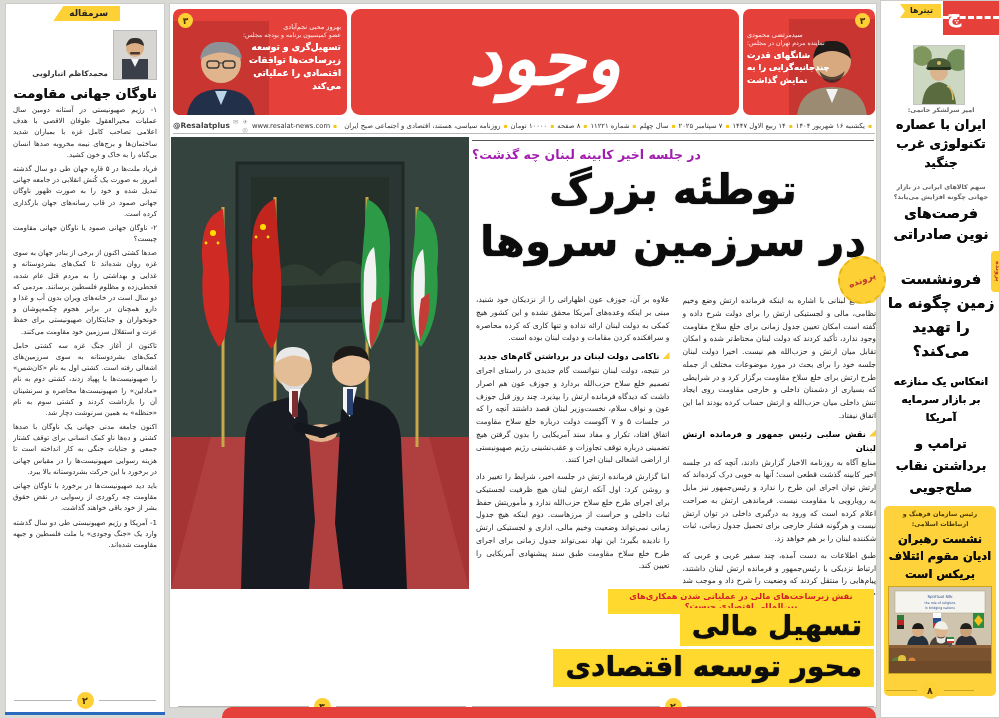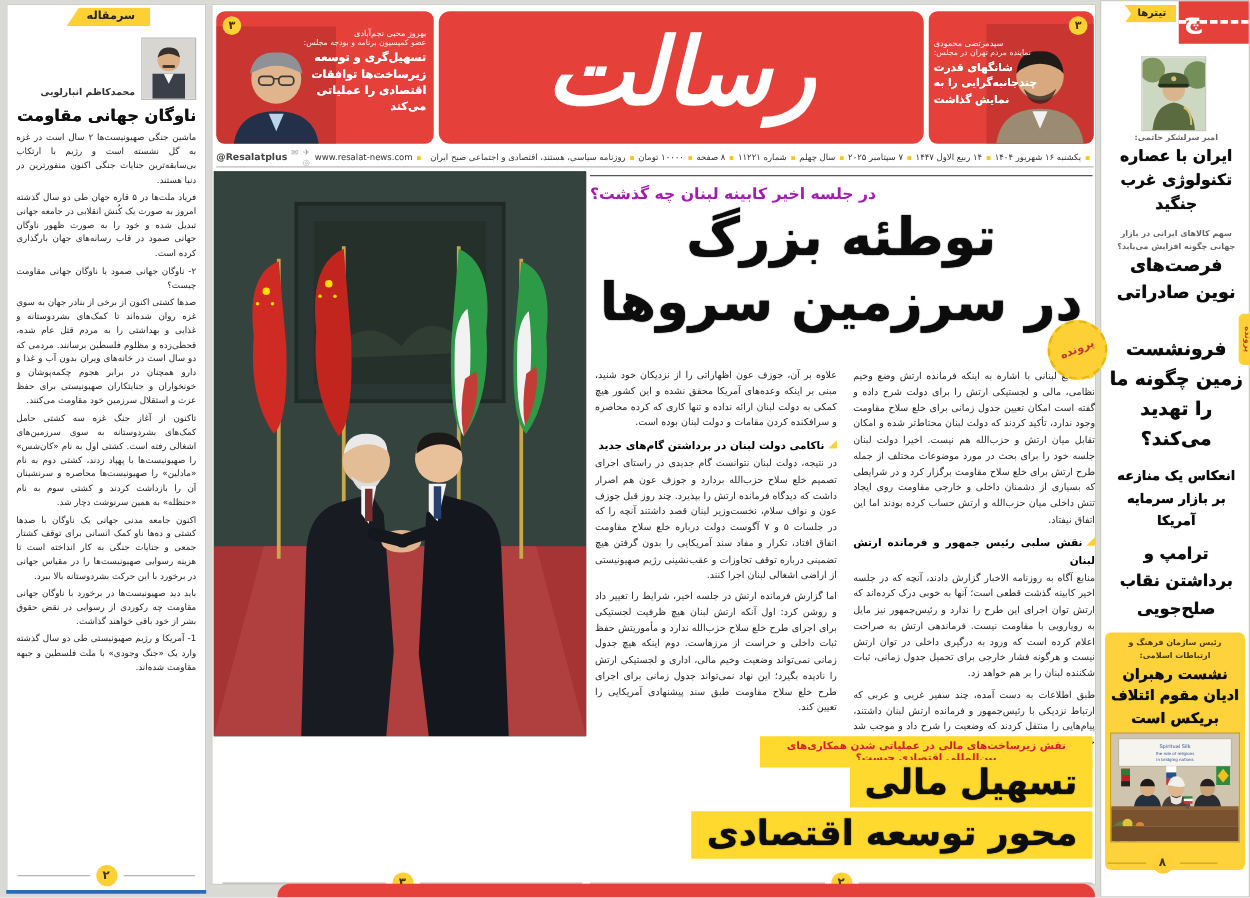--- a/index.html
+++ b/index.html
@@ -115,21 +115,21 @@
         <rect x="8" y="28" width="26" height="20" fill="#3a3f4a"></rect>
         <polygon points="17,28 25,28 21,36" fill="#f4f4f4"></polygon>
         <circle cx="21" cy="17" r="9" fill="#dcae84"></circle>
         <path d="M12 15 q2 -9 9 -8 q8 -1 9 8 l-2 -1 q-7 -4 -14 0 z" fill="#35302c"></path>
         <rect x="16" y="21" width="10" height="2.4" rx="1" fill="#46392f"></rect>
       </svg>
       <div class="ed-author">محمدکاظم انبارلویی</div>
     </div>
     <div class="ed-title">ناوگان جهانی مقاومت</div>
     <div class="ed-body">
-      <p>ماشین جنگی صهیونیست‌ها ۲ سال است در غزه به گل نشسته است و رژیم با ارتکاب بی‌سابقه‌ترین جنایات جنگی اکنون منفورترین در دنیا هستند.</p>
+      <p>۱- رژیم صهیونیستی در آستانه دومین سال عملیات محیرالعقول طوفان الاقصی با هدف اعلامی تصاحب کامل غزه با بمباران شدید ساختمان‌ها و برج‌های نیمه مخروبه صدها انسان بی‌گناه را به خاک و خون کشید.</p>
       <p>فریاد ملت‌ها در ۵ قاره جهان طی دو سال گذشته امروز به صورت یک کُنش انقلابی در جامعه جهانی تبدیل شده و خود را به صورت ظهور ناوگان جهانی صمود در قاب رسانه‌های جهان بارگذاری کرده است.</p>
       <p>۲- ناوگان جهانی صمود یا ناوگان جهانی مقاومت چیست؟</p>
       <p>صدها کشتی اکنون از برخی از بنادر جهان به سوی غزه روان شده‌اند تا کمک‌های بشردوستانه و غذایی و بهداشتی را به مردم قتل عام شده، قحطی‌زده و مظلوم فلسطین برسانند. مردمی که دو سال است در خانه‌های ویران بدون آب و غذا و دارو همچنان در برابر هجوم چکمه‌پوشان و خونخواران و جنایتکاران صهیونیستی برای حفظ عزت و استقلال سرزمین خود مقاومت می‌کنند.</p>
       <p>تاکنون از آغاز جنگ غزه سه کشتی حامل کمک‌های بشردوستانه به سوی سرزمین‌های اشغالی رفته است. کشتی اول به نام «کان‌شس» را صهیونیست‌ها با پهپاد زدند، کشتی دوم به نام «مادلین» را صهیونیست‌ها محاصره و سرنشینان آن را بازداشت کردند و کشتی سوم به نام «حنظله» به همین سرنوشت دچار شد.</p>
       <p>اکنون جامعه مدنی جهانی یک ناوگان با صدها کشتی و ده‌ها ناو کمک انسانی برای توقف کشتار جمعی و جنایات جنگی به کار انداخته است تا هزینه رسوایی صهیونیست‌ها را در مقیاس جهانی در برخورد با این حرکت بشردوستانه بالا ببرد.</p>
       <p>باید دید صهیونیست‌ها در برخورد با ناوگان جهانی مقاومت چه رکوردی از رسوایی در نقض حقوق بشر از خود باقی خواهند گذاشت.</p>
       <p>1- آمریکا و رژیم صهیونیستی طی دو سال گذشته وارد یک «جنگ وجودی» با ملت فلسطین و جبهه مقاومت شده‌اند.</p>
     </div>
     <div class="pg-row" style="left:8px;right:8px;top:688px;">
       <span class="ln"></span>
@@ -153,21 +153,21 @@
         <line x1="46" y1="42" x2="50" y2="42" stroke="#3a3a3a" stroke-width="1.2"></line>
       </svg>
       <div class="promo-text rtl">
         <div class="promo-name">بهروز محبی نجم‌آبادی</div>
         <div class="promo-role">عضو کمیسیون برنامه و بودجه مجلس:</div>
         <div class="promo-title">تسهیل‌گری و توسعه زیرساخت‌ها توافقات اقتصادی را عملیاتی می‌کند</div>
       </div>
     </div>
 
     <div id="masthead">
-      <span class="logo">رسالت</span>
+      <span class="logo">وجود</span>
     </div>
 
     <div class="promo" id="promoR">
       <span class="badge">۳</span>
       <svg width="86" height="96" viewBox="0 0 86 96">
         <rect width="86" height="96" fill="#c93531"></rect>
         <path d="M8 96 q4 -28 35 -28 q31 0 35 28 z" fill="#9a8b72"></path>
         <polygon points="37,70 49,70 43,84" fill="#f2f2f2"></polygon>
         <circle cx="43" cy="42" r="19" fill="#d8a87e"></circle>
         <path d="M24 40 q2 -19 19 -18 q17 -1 19 18 l-3 -3 q-16 -10 -32 0 z" fill="#1f1b18"></path>

